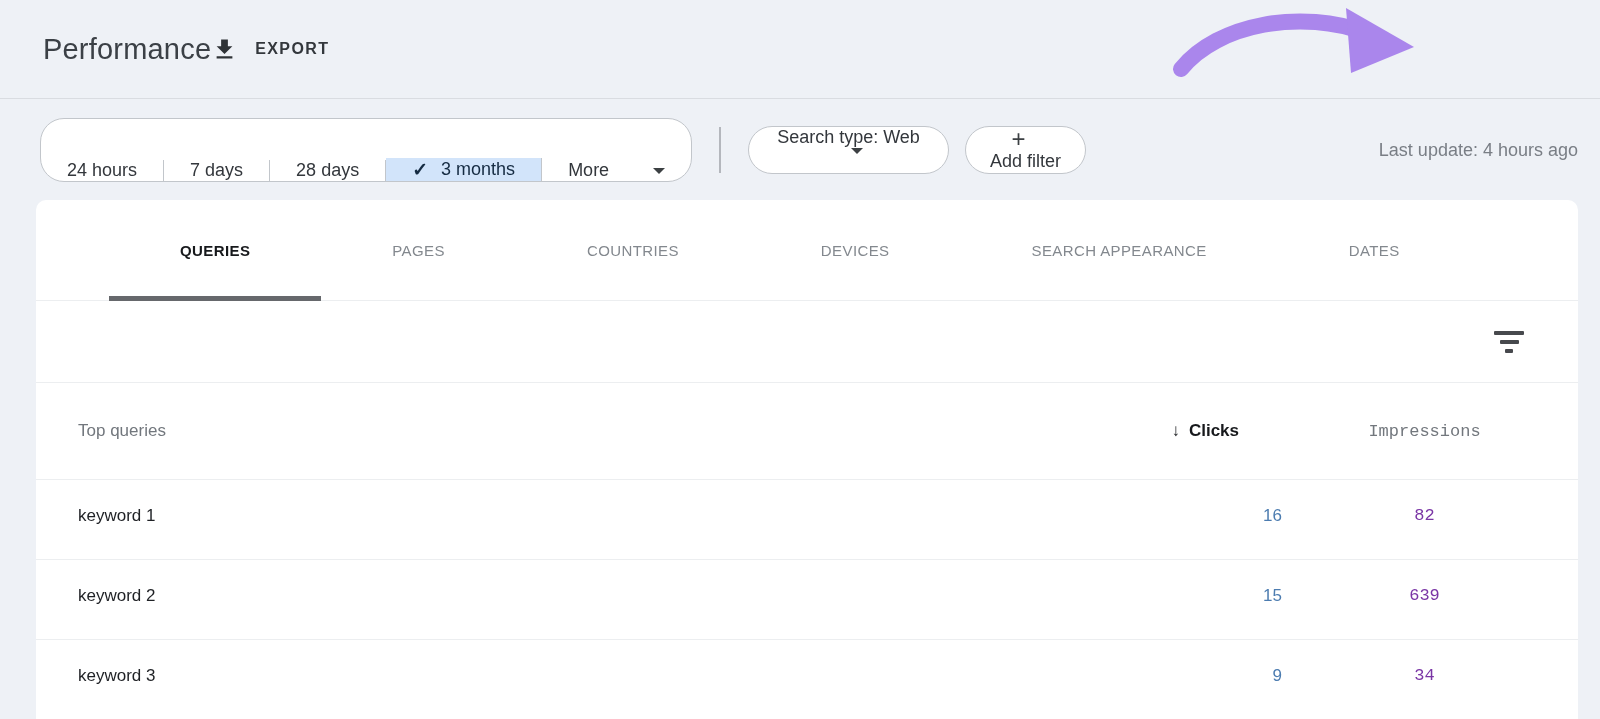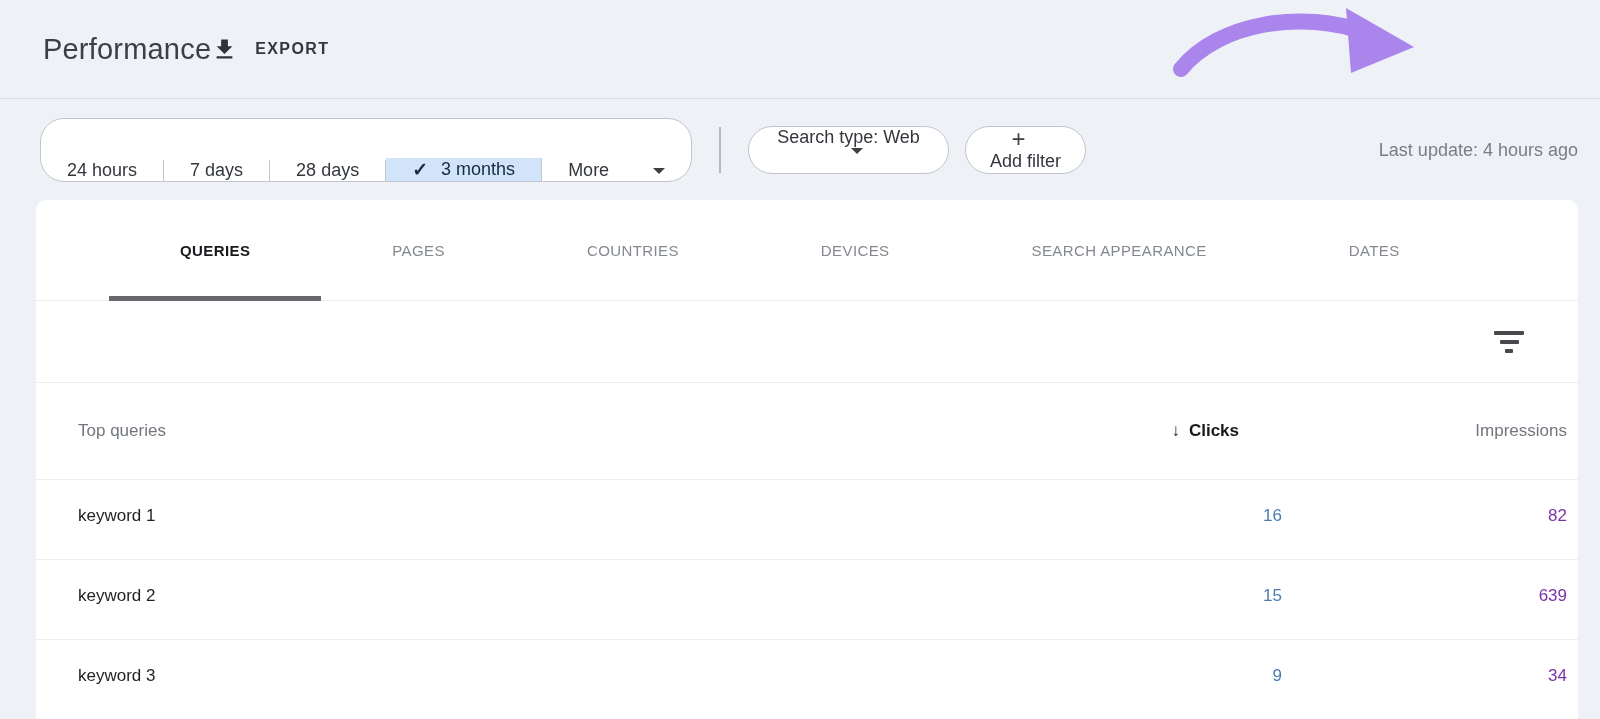--- a/index.html
+++ b/index.html
@@ -181,21 +181,21 @@
     display: flex;
     align-items: center;
     padding: 0 11px 0 42px;
     border-bottom: 1px solid #eceef0;
     font-size: 17px;
     color: #72777d;
     gap: 43px;
   }
   .col-q { flex: 1; }
   .col-c { width: 200px; text-align: right; }
-  .col-i { width: 285px; text-align: right; }
+  .col-i { width: 285px; text-align: center; font-family: Liberation Mono, monospace; }
   .thead .col-c { color: #17191c; font-weight: 700; cursor: pointer; }
   .thead .col-i { cursor: pointer; }
   .sort-arrow { font-weight: 700; margin-right: 9px; }
   .trow {
     height: 80px;
     display: flex;
     align-items: center;
     padding: 0 11px 8px 42px;
     border-bottom: 1px solid #eceef0;
     font-size: 17px;

